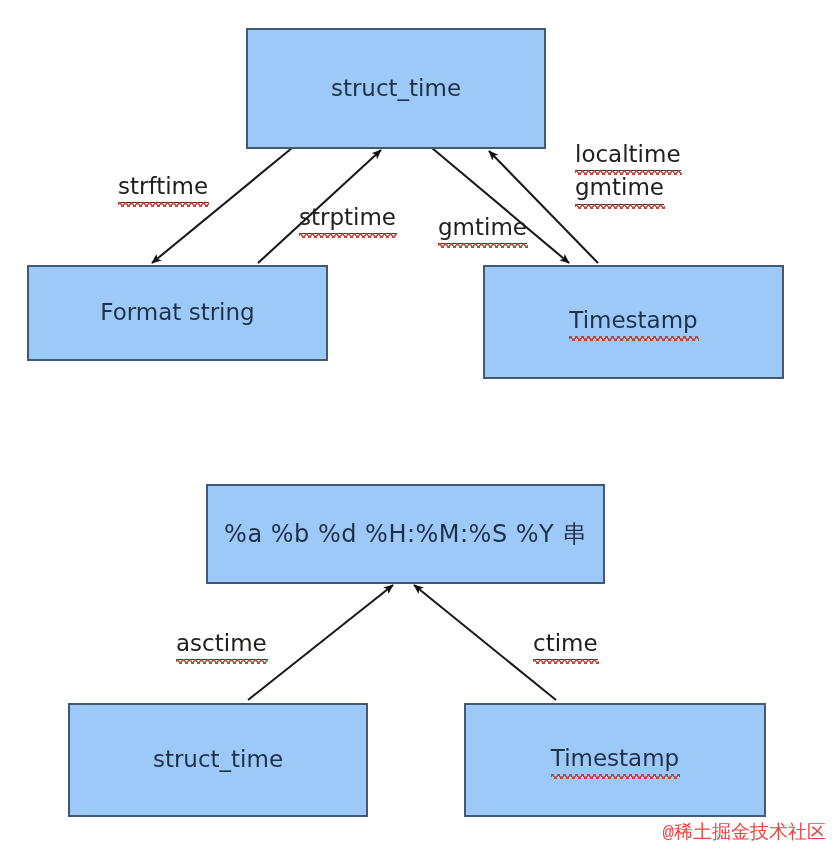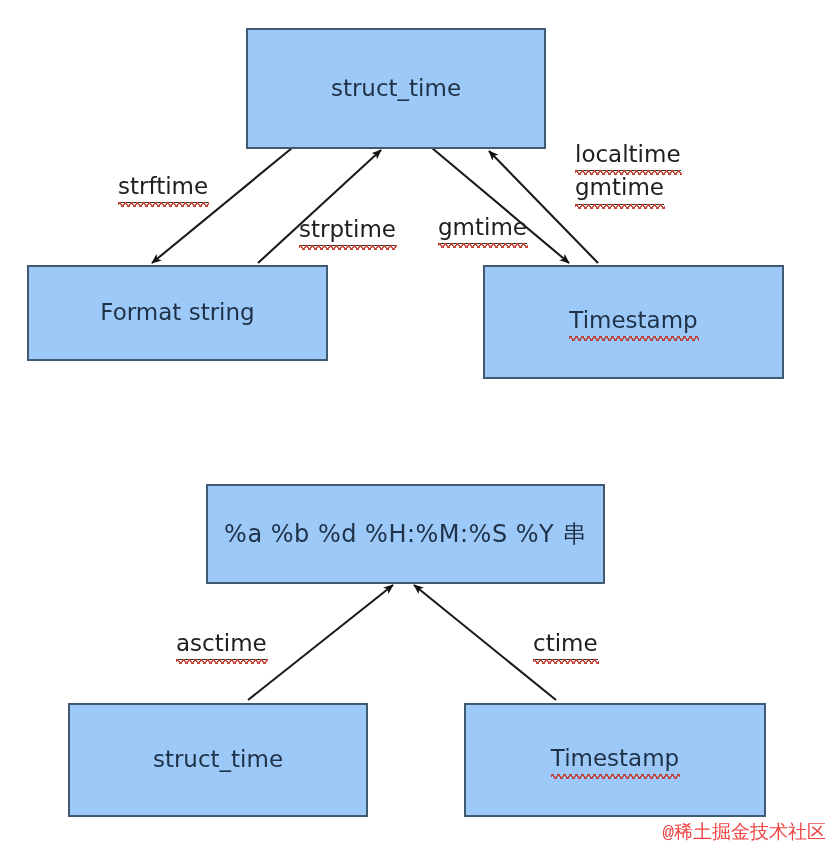--- a/index.html
+++ b/index.html
@@ -153,21 +153,21 @@
   </div>
 
   <div class="node" style="left:464px; top:703px; width:302px; height:114px;">
     <span class="squiggle">Timestamp</span>
   </div>
 
   <div class="edge-label" style="left:118px; top:172px;text-align:center;">
     <span class="squiggle">strftime</span>
   </div>
 
-  <div class="edge-label" style="left:299px; top:203px;margin-top:12px;">
+  <div class="edge-label" style="left:299px; top:203px;">
     <span class="squiggle">strptime</span>
   </div>
 
   <div class="edge-label" style="left:438px; top:213px;">
     <span class="squiggle">gmtime</span>
   </div>
 
   <div class="edge-label" style="left:575px; top:140px;">
     <div>
       <span class="squiggle">localtime</span>

